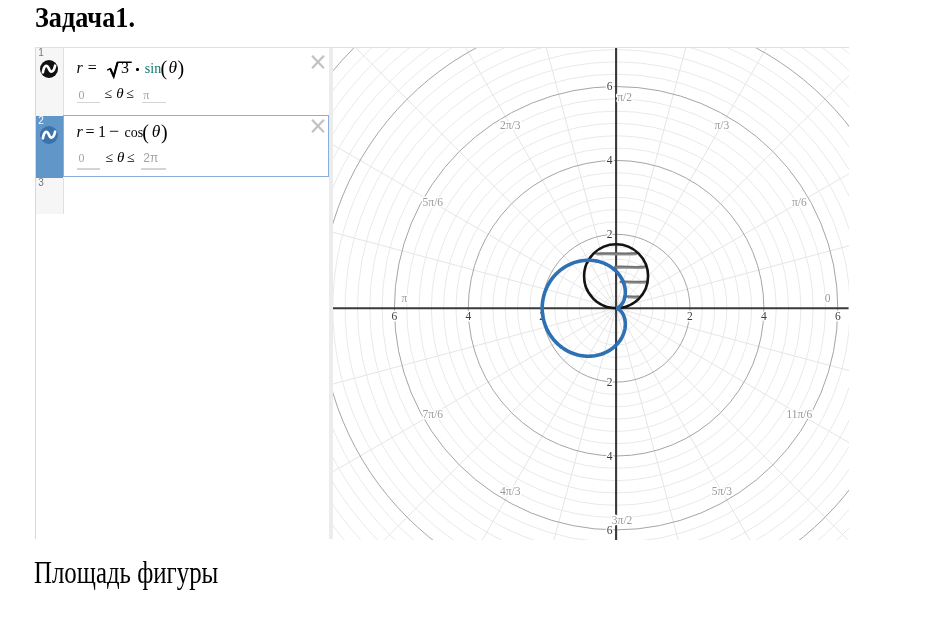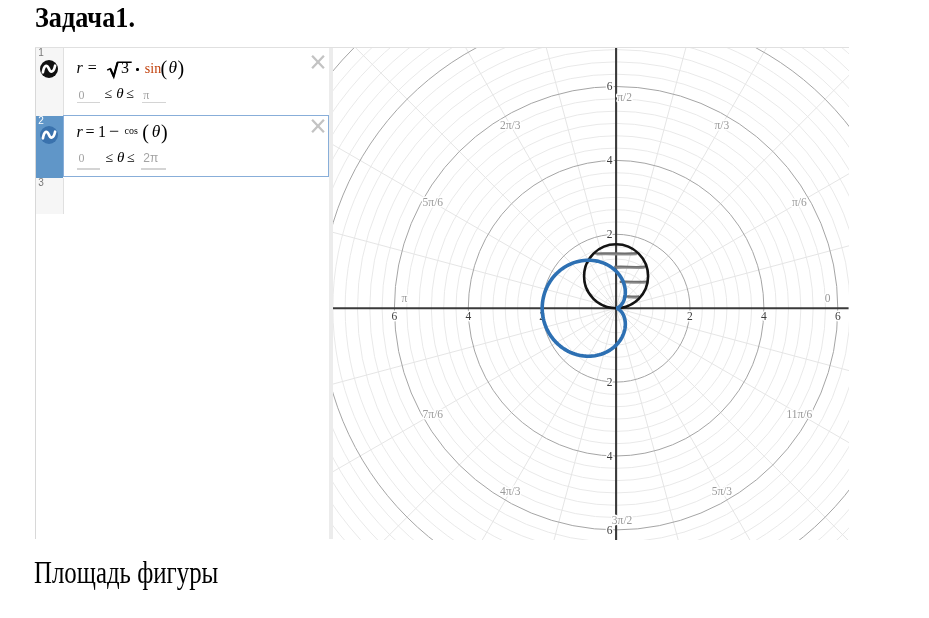--- a/index.html
+++ b/index.html
@@ -31,36 +31,36 @@
     <path d="M-5.9 -6.2 L5.9 6.2 M-5.9 6.2 L5.9 -6.2" stroke="#c3c3c3" stroke-width="2.3"></path>
   </svg>
 <div style="position:absolute;left:76.5px;top:59.94px;font-family:'Liberation Serif', serif;font-size:16px;line-height:1;color:#000;white-space:pre;font-style:italic;">r</div>
 <div style="position:absolute;left:87.8px;top:59.94px;font-family:'Liberation Serif', serif;font-size:16px;line-height:1;color:#000;white-space:pre;">=</div>
 <svg width="28" height="20" viewBox="0 0 28 20" style="position:absolute;left:106px;top:59.5px" xmlns="http://www.w3.org/2000/svg">
     <path d="M1.2 10.2 L4.2 8.6 L7.6 16.6 L11.6 2.2 L25.7 2.2" fill="none" stroke="#000" stroke-width="1.5" stroke-linejoin="round"></path>
     <path d="M4.4 8.9 L7.7 16.4 L11.5 2.6" fill="none" stroke="#000" stroke-width="2.1"></path>
   </svg>
 <div style="position:absolute;left:121px;top:59.94px;font-family:'Liberation Serif', serif;font-size:16px;line-height:1;color:#000;white-space:pre;">3</div>
 <div style="position:absolute;left:136.3px;top:68.3px;width:2.4px;height:2.4px;background:#000;border-radius:50%"></div>
-<div style="position:absolute;left:144.8px;top:61.73px;font-family:'Liberation Serif', serif;font-size:14px;line-height:1;color:#c2410c;white-space:pre;">sin</div>
+<div style="position:absolute;left:144.8px;top:61.73px;font-family:'Liberation Serif', serif;font-size:14px;line-height:1;color:#0f766e;white-space:pre;">sin</div>
 <div style="position:absolute;left:160.4px;top:57.98px;font-family:'Liberation Serif', serif;font-size:20px;line-height:1;color:#000;white-space:pre;">(</div>
 <div style="position:absolute;left:168.6px;top:58.61px;font-family:'Liberation Serif', serif;font-size:17.5px;line-height:1;color:#000;white-space:pre;font-style:italic;">θ</div>
 <div style="position:absolute;left:177.6px;top:57.98px;font-family:'Liberation Serif', serif;font-size:20px;line-height:1;color:#000;white-space:pre;">)</div>
 <div style="position:absolute;left:78.4px;top:88.51px;font-family:'Liberation Serif', serif;font-size:12px;line-height:1;color:#a3a3a3;white-space:pre;">0</div>
 <div style="position:absolute;left:76.5px;top:101.6px;width:23.2px;height:1.4px;background:#d4d4d4"></div>
 <div style="position:absolute;left:104.6px;top:86.73px;font-family:'Liberation Serif', serif;font-size:14px;line-height:1;color:#000;white-space:pre;">≤</div>
 <div style="position:absolute;left:116.2px;top:85.84px;font-family:'Liberation Serif', serif;font-size:15px;line-height:1;color:#000;white-space:pre;font-style:italic;">θ</div>
 <div style="position:absolute;left:126.3px;top:86.73px;font-family:'Liberation Serif', serif;font-size:14px;line-height:1;color:#000;white-space:pre;">≤</div>
 <div style="position:absolute;left:143.3px;top:88.51px;font-family:'Liberation Serif', serif;font-size:12px;line-height:1;color:#a3a3a3;white-space:pre;">π</div>
 <div style="position:absolute;left:142.3px;top:101.6px;width:23.3px;height:1.4px;background:#d4d4d4"></div>
 <div style="position:absolute;left:76.5px;top:124.04px;font-family:'Liberation Serif', serif;font-size:16px;line-height:1;color:#000;white-space:pre;font-style:italic;">r</div>
 <div style="position:absolute;left:85.6px;top:124.04px;font-family:'Liberation Serif', serif;font-size:16px;line-height:1;color:#000;white-space:pre;">=</div>
 <div style="position:absolute;left:98px;top:124.04px;font-family:'Liberation Serif', serif;font-size:16px;line-height:1;color:#000;white-space:pre;">1</div>
 <div style="position:absolute;left:108.9px;top:122.26px;font-family:'Liberation Serif', serif;font-size:18px;line-height:1;color:#000;white-space:pre;">−</div>
-<div style="position:absolute;left:124.5px;top:125.83px;font-family:'Liberation Serif', serif;font-size:10px;line-height:1;color:#000;white-space:pre;">cos</div>
+<div style="position:absolute;left:124.5px;top:125.83px;font-family:'Liberation Serif', serif;font-size:14px;line-height:1;color:#000;white-space:pre;">cos</div>
 <div style="position:absolute;left:142.3px;top:122.08px;font-family:'Liberation Serif', serif;font-size:20px;line-height:1;color:#000;white-space:pre;">(</div>
 <div style="position:absolute;left:151.8px;top:122.71px;font-family:'Liberation Serif', serif;font-size:17.5px;line-height:1;color:#000;white-space:pre;font-style:italic;">θ</div>
 <div style="position:absolute;left:160.9px;top:122.08px;font-family:'Liberation Serif', serif;font-size:20px;line-height:1;color:#000;white-space:pre;">)</div>
 <div style="position:absolute;left:78.4px;top:152.31px;font-family:'Liberation Serif', serif;font-size:12px;line-height:1;color:#a3a3a3;white-space:pre;">0</div>
 <div style="position:absolute;left:76.5px;top:168.4px;width:23.2px;height:1.4px;background:#d4d4d4"></div>
 <div style="position:absolute;left:105.5px;top:150.53px;font-family:'Liberation Serif', serif;font-size:14px;line-height:1;color:#000;white-space:pre;">≤</div>
 <div style="position:absolute;left:117px;top:149.63px;font-family:'Liberation Serif', serif;font-size:15px;line-height:1;color:#000;white-space:pre;font-style:italic;">θ</div>
 <div style="position:absolute;left:127px;top:150.53px;font-family:'Liberation Serif', serif;font-size:14px;line-height:1;color:#000;white-space:pre;">≤</div>
 <div style="position:absolute;left:143.3px;top:152.31px;font-family:Liberation Sans, sans-serif;font-size:12px;line-height:1;color:#a3a3a3;white-space:pre;">2π</div>
 <div style="position:absolute;left:141.4px;top:168.4px;width:24.2px;height:1.4px;background:#d4d4d4"></div>

